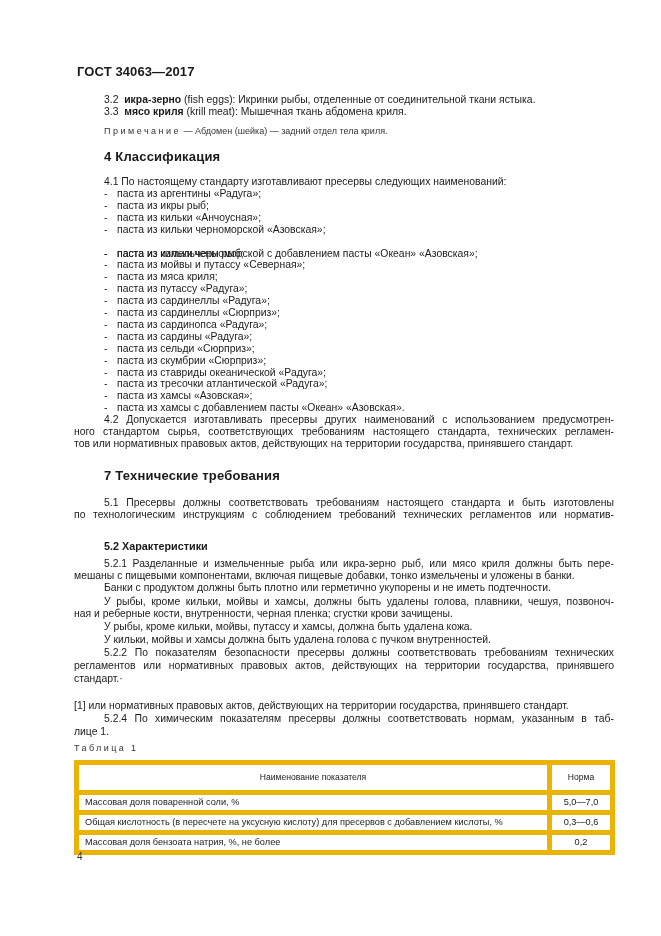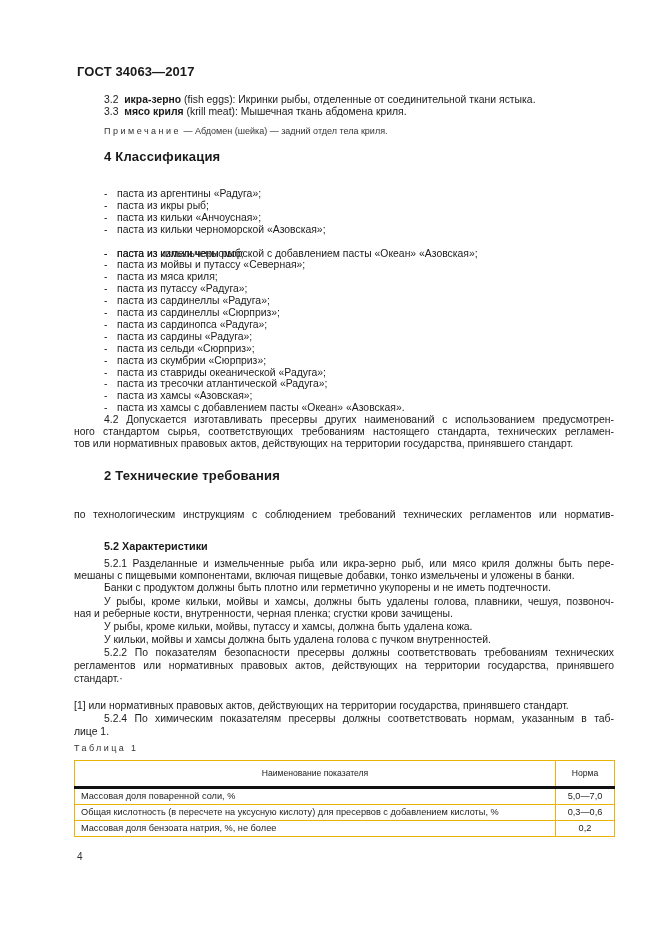--- a/index.html
+++ b/index.html
@@ -22,21 +22,21 @@
   .just { position: absolute; left: 74px; width: 540px; text-align: justify; text-align-last: justify; white-space: nowrap; line-height: 12px; }
   .just.last { text-align-last: left; }
   .just .indent { display: inline-block; width: 30px; }
   .bullet { position: absolute; left: 104px; white-space: nowrap; line-height: 12px; }
   .bullet .dash { display: inline-block; width: 13px; }
   table.t1 {
     position: absolute; left: 74px; top: 760px; width: 541px;
     border-collapse: collapse; font-size: 9.2px; color: #222;
   }
   table.t1 td, table.t1 th {
-    border: 1px solid #eab308; padding: 0 6px; height: 15px; line-height: 15px;
+    border: 5px solid #eab308; padding: 0 6px; height: 15px; line-height: 15px;
     font-weight: normal; white-space: nowrap;
   }
   table.t1 th { height: 25px; font-size: 8.6px; text-align: center; border-bottom: 3px solid #111; }
   table.t1 td.norm, table.t1 th.norm { width: 46px; text-align: center; }
   .caption { position: absolute; left: 74px; top: 743px; font-size: 9px; letter-spacing: 2.4px; color: #333; }
   .pageno { position: absolute; left: 77px; top: 851px; font-size: 10px; color: #333; }
 </style>
 </head>
 <body>
 
@@ -53,20 +53,21 @@
     <span>3.3</span>&nbsp;
     <span class="b">мясо криля</span>
     <span>(krill meat)</span><span>: Мышечная ткань абдомена криля.</span>
   </div>
   <div class="line note" style="left:104px; top:125px;">
     <span class="spaced">Примечание</span>
     <span>— Абдомен (шейка) — задний отдел тела криля.</span>
   </div>
 
   <div class="line h2" style="left:104px; top:151px;">4  Классификация</div>
+  <div class="line" style="left:104px; top:176px;">4.1  По настоящему стандарту изготавливают пресервы следующих наименований:</div>
 
   <div id="list4">
       <div class="bullet" style="top: 188px;"><span class="dash">-</span><span>паста из аргентины «Радуга»;</span></div>
       <div class="bullet" style="top: 199.9px;"><span class="dash">-</span><span>паста из икры рыб;</span></div>
       <div class="bullet" style="top: 211.8px;"><span class="dash">-</span><span>паста из кильки «Анчоусная»;</span></div>
       <div class="bullet" style="top: 223.7px;"><span class="dash">-</span><span>паста из кильки черноморской «Азовская»;</span></div>
       <div class="bullet" style="top: 248px;"><span class="dash">-</span><span>паста из кильки черноморской с добавлением пасты «Океан» «Азовская»;</span></div>
       <div class="bullet" style="top: 247.5px;"><span class="dash">-</span><span>паста из измельчены рыб;</span></div>
       <div class="bullet" style="top: 259.4px;"><span class="dash">-</span><span>паста из мойвы и путассу «Северная»;</span></div>
       <div class="bullet" style="top: 271.3px;"><span class="dash">-</span><span>паста из мяса криля;</span></div>
@@ -80,22 +81,23 @@
       <div class="bullet" style="top: 366.5px;"><span class="dash">-</span><span>паста из ставриды океанической «Радуга»;</span></div>
       <div class="bullet" style="top: 378.4px;"><span class="dash">-</span><span>паста из тресочки атлантической «Радуга»;</span></div>
       <div class="bullet" style="top: 390.3px;"><span class="dash">-</span><span>паста из хамсы «Азовская»;</span></div>
       <div class="bullet" style="top: 402.2px;"><span class="dash">-</span><span>паста из хамсы с добавлением пасты «Океан» «Азовская».</span></div>
     </div>
 
   <div class="just" style="top:414px;"><span class="indent"></span><span>4.2  Допускается изготавливать пресервы других наименований с использованием предусмотрен-</span></div>
   <div class="just" style="top:426px;">ного стандартом сырья, соответствующих требованиям настоящего стандарта, технических регламен-</div>
   <div class="just last" style="top:438px;">тов или нормативных правовых актов, действующих на территории государства, принявшего стандарт.</div>
 
-  <div class="line h2" style="left:104px; top:470px;">2  Технические требования</div>
+  <div class="line h2" style="left:104px; top:470px;">7  Технические требования</div>
 
+  <div class="just" style="top:497px;"><span class="indent"></span><span>5.1  Пресервы должны соответствовать требованиям настоящего стандарта и быть изготовлены</span></div>
   <div class="just" style="top:509px;">по технологическим инструкциям с соблюдением требований технических регламентов или норматив-</div>
 
   <div class="line h3" style="left:104px; top:540px;">5.2  Характеристики</div>
 
   <div class="just" style="top:558px;"><span class="indent"></span><span>5.2.1  Разделанные и измельченные рыба или икра-зерно рыб, или мясо криля должны быть пере-</span></div>
   <div class="just last" style="top:570px;">мешаны с пищевыми компонентами, включая пищевые добавки, тонко измельчены и уложены в банки.</div>
 
   <div class="line" style="left:104px; top:582px;">Банки с продуктом должны быть плотно или герметично укупорены и не иметь подтечности.</div>
 
   <div class="just" style="top:596px;"><span class="indent"></span><span>У рыбы, кроме кильки, мойвы и хамсы, должны быть удалены голова, плавники, чешуя, позвоноч-</span></div>

